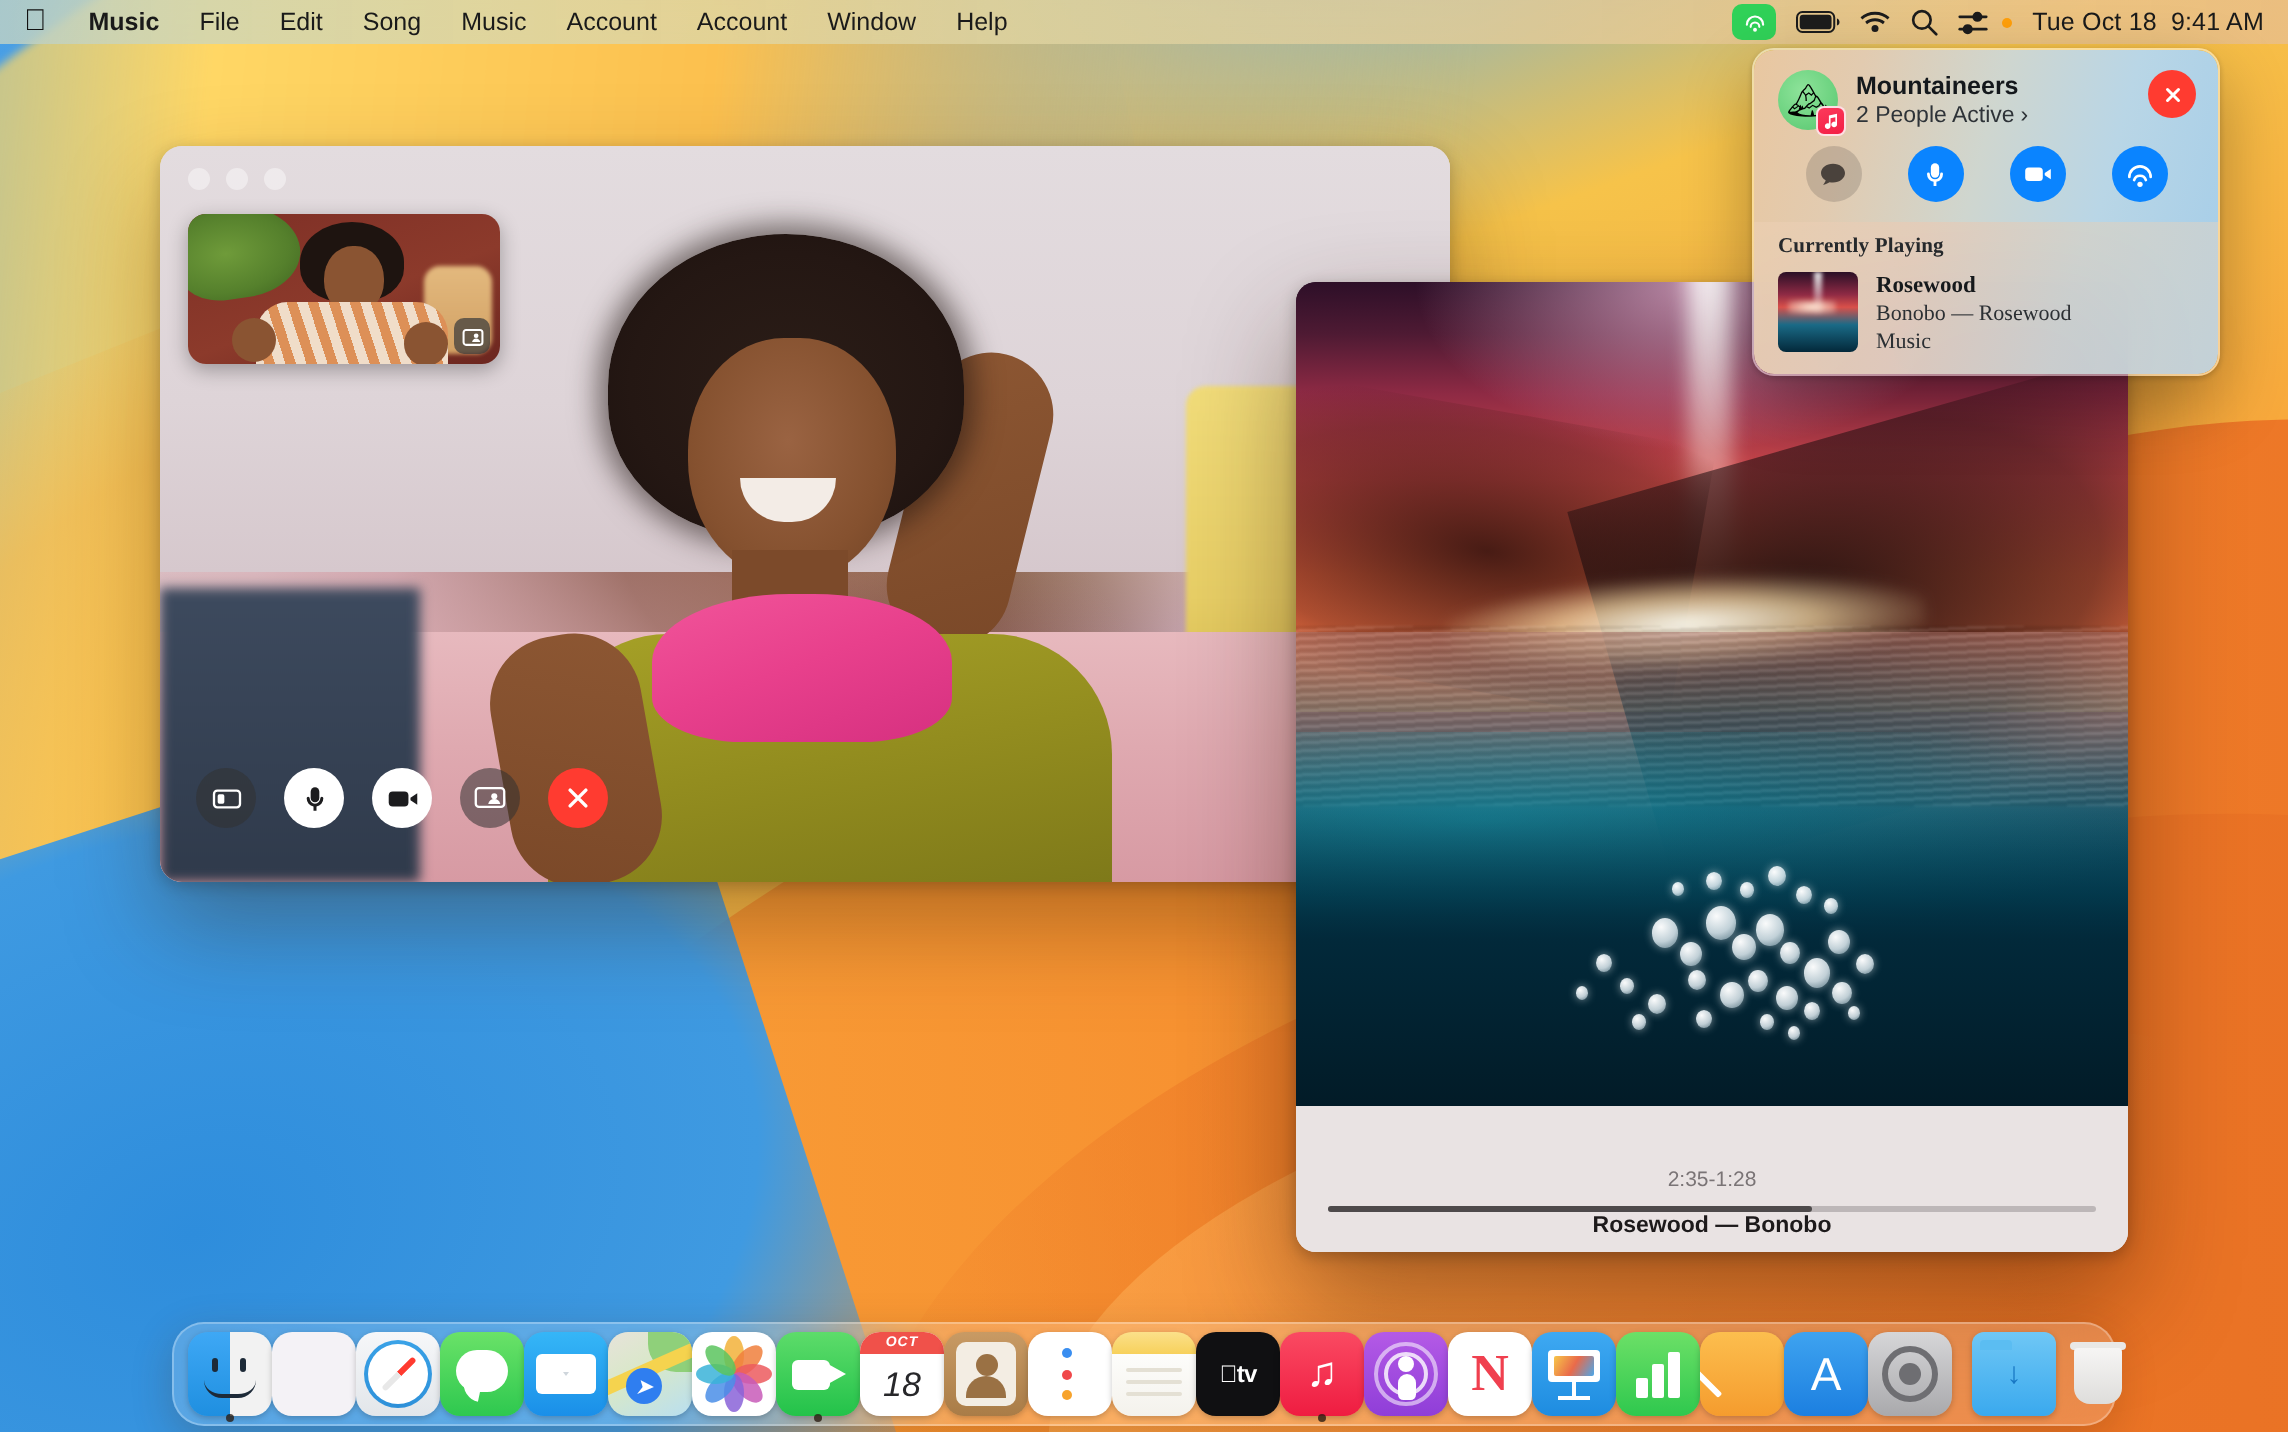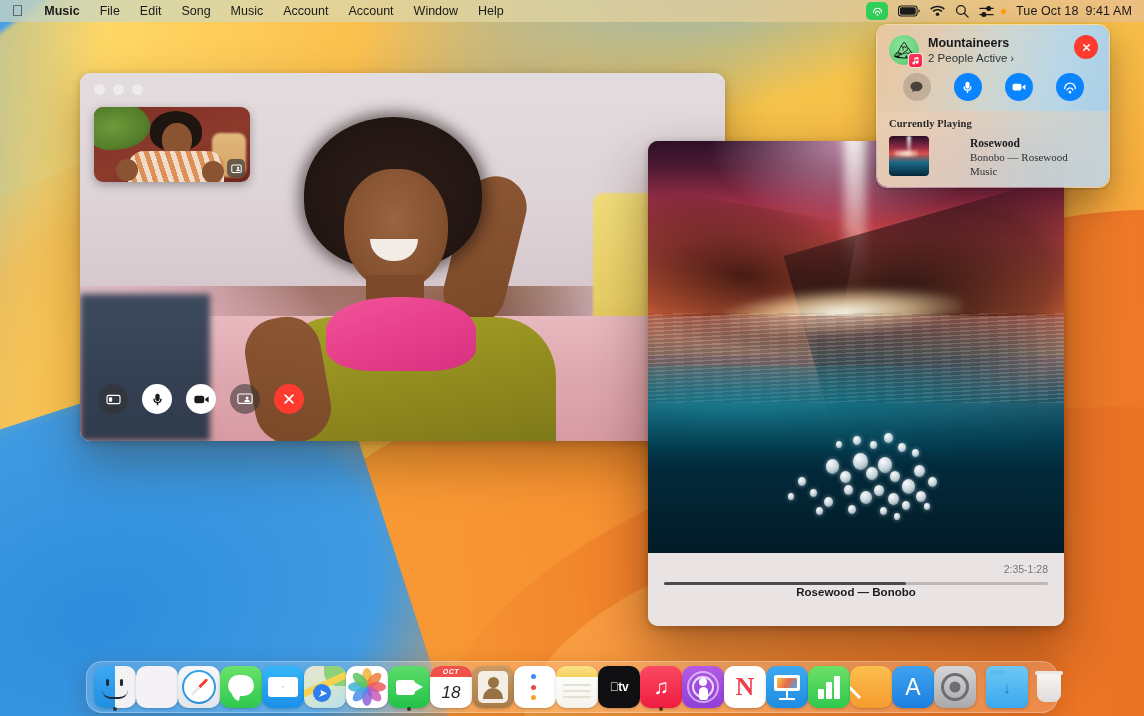--- a/index.html
+++ b/index.html
@@ -277,21 +277,21 @@
   .bubble {
     position: absolute; border-radius: 50%;
     background: radial-gradient(circle at 35% 30%, rgba(255,255,255,.98) 0%, rgba(235,245,250,.82) 55%, rgba(190,215,225,.45) 100%);
     box-shadow: 0 0 4px rgba(255,255,255,.5);
   }
 
   #music-bar {
     position: absolute; left: 0; bottom: 0; width: 416px; height: 73px;
     background: #e9e3e3; padding: 10px 16px 8px;
   }
-  .time-row { display: flex; justify-content: flex-end; font-size: 10.5px; color: #7a7476; }
+  .time-row { display: flex; justify-content: center; font-size: 10.5px; color: #7a7476; margin-top: 21px; }
   .scrub { margin-top: 7px; height: 3px; border-radius: 2px; background: #bdb7b8; position: relative; cursor: pointer; }
   .scrub-fill { position: absolute; left: 0; top: 0; height: 3px; border-radius: 2px; background: #4e4a4b; }
   .listening {
     margin-top: 9px; display: flex; align-items: center; justify-content: center; gap: 4px;
     font-size: 10px; color: #6f696b; letter-spacing: .4px;
   }
   .now-title { margin-top: 1px; text-align: center; font-size: 11.5px; font-weight: bold; color: #1d1a1b; }
 
   
   #shareplay-panel {
@@ -348,21 +348,21 @@
     background: linear-gradient(180deg, #2a0f26 0%, #8e2a44 28%, #d9504a 44%, #1a6a86 66%, #03283a 100%);
   }
   .sp-art .mini-beam {
     position: absolute; left: 46%; top: 0; width: 4px; height: 22px;
     background: linear-gradient(180deg, rgba(255,255,255,.9), rgba(255,255,255,0)); filter: blur(1px);
   }
   .sp-art .mini-glow {
     position: absolute; left: 12%; top: 14px; width: 60%; height: 7px;
     background: radial-gradient(ellipse, rgba(255,250,230,.95), rgba(255,200,150,0)); filter: blur(1.2px);
   }
-  .sp-meta { display: flex; flex-direction: column; justify-content: center; margin-left: 32px; }
+  .sp-meta { display: flex; flex-direction: column; justify-content: center; }
   .sp-song { font-size: 11.5px; font-weight: bold; color: #16191c; line-height: 14px; }
   .sp-artist { font-size: 11px; color: #2c3034; line-height: 14px; }
   .sp-app { font-size: 11px; color: #2c3034; line-height: 14px; }
 
   
   #dock {
     position: absolute; left: 86px; bottom: 3px; width: 972px; height: 52px;
     border-radius: 16px; z-index: 50;
     background: rgba(255,255,255,.18);
     backdrop-filter: blur(26px);

